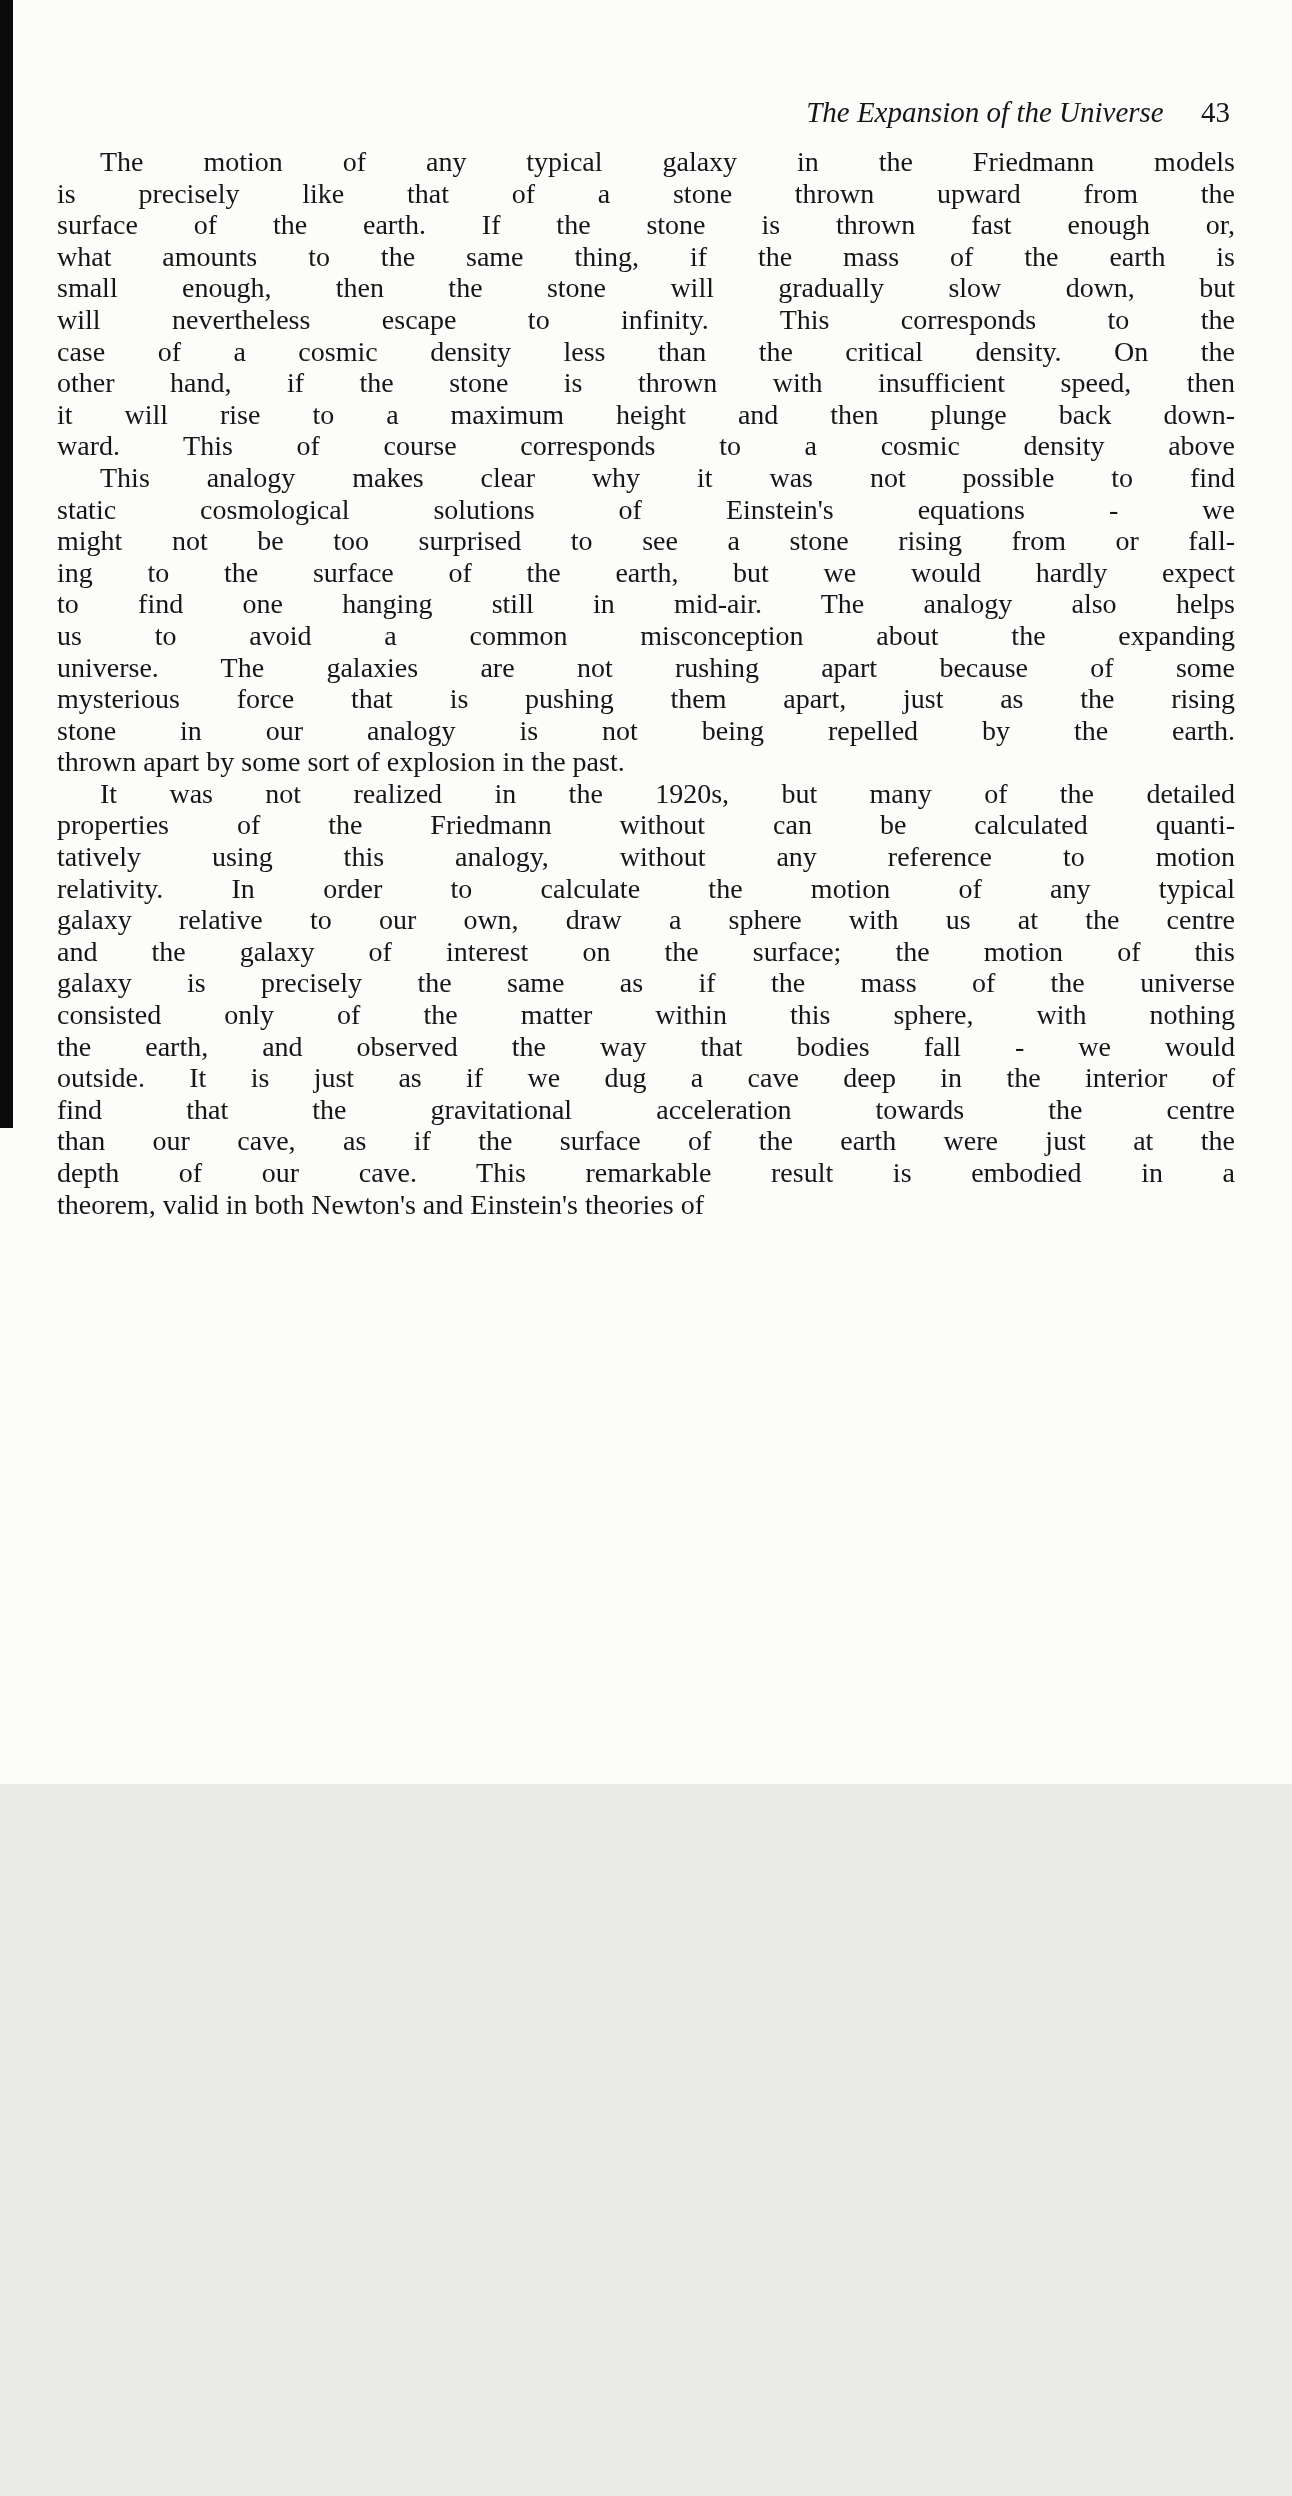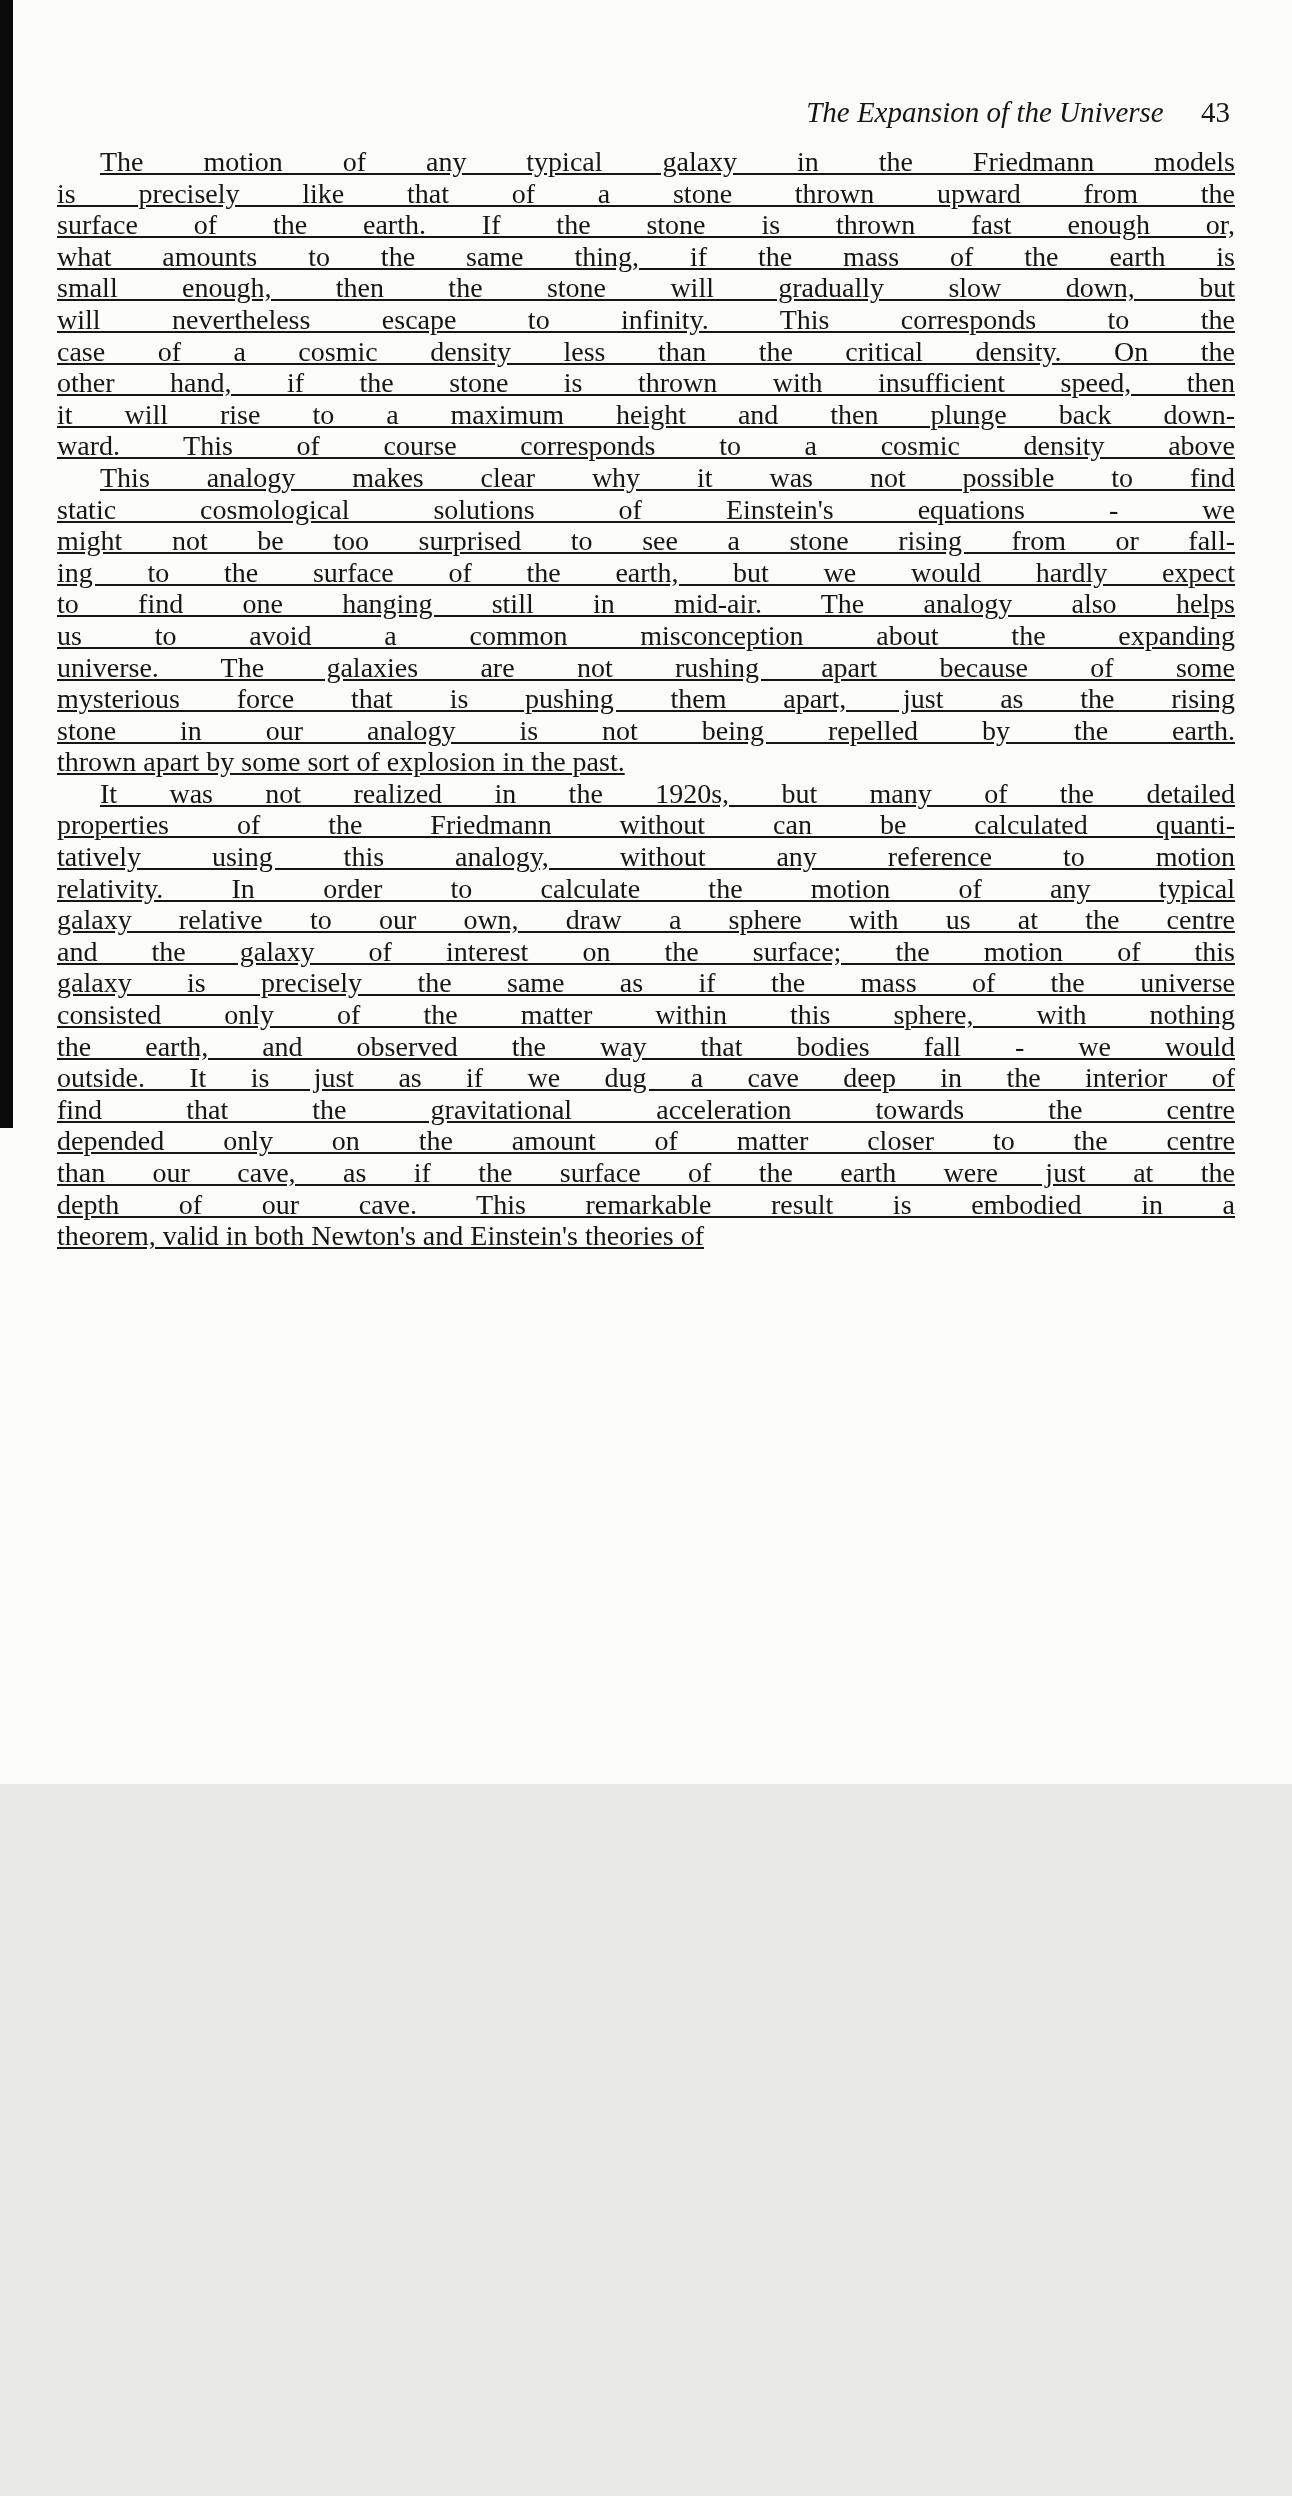--- a/index.html
+++ b/index.html
@@ -38,21 +38,20 @@
     font-style: normal;
     margin-left: 30px;
   }
   .page-body {
     position: absolute;
     top: 146px;
     left: 57px;
     right: 57px;
     font-size: 28px;
     line-height: 31.6px;
-    text-decoration: underline;
   }
   .paragraph {
     margin: 0;
   }
   .line {
     text-align: justify;
     text-align-last: justify;
     text-justify: inter-word;
   }
   .line.last {
@@ -120,21 +119,20 @@
         <div class="line">properties of the Friedmann without can be calculated quanti-</div>
         <div class="line">tatively using this analogy, without any reference to motion</div>
         <div class="line">relativity. In order to calculate the motion of any typical</div>
         <div class="line">galaxy relative to our own, draw a sphere with us at the centre</div>
         <div class="line">and the galaxy of interest on the surface; the motion of this</div>
         <div class="line">galaxy is precisely the same as if the mass of the universe</div>
         <div class="line">consisted only of the matter within this sphere, with nothing</div>
         <div class="line">the earth, and observed the way that bodies fall - we would</div>
         <div class="line">outside. It is just as if we dug a cave deep in the interior of</div>
         <div class="line">find that the gravitational acceleration towards the centre</div>
-        <div class="line">depended only on the amount of matter closer to the centre</div>
         <div class="line">than our cave, as if the surface of the earth were just at the</div>
         <div class="line">depth of our cave. This remarkable result is embodied in a</div>
         <div class="line last">theorem, valid in both Newton's and Einstein's theories of</div>
       </div>
     </div>
 
   <div class="scan-mark-bottom"></div>
 
 </div>
 

